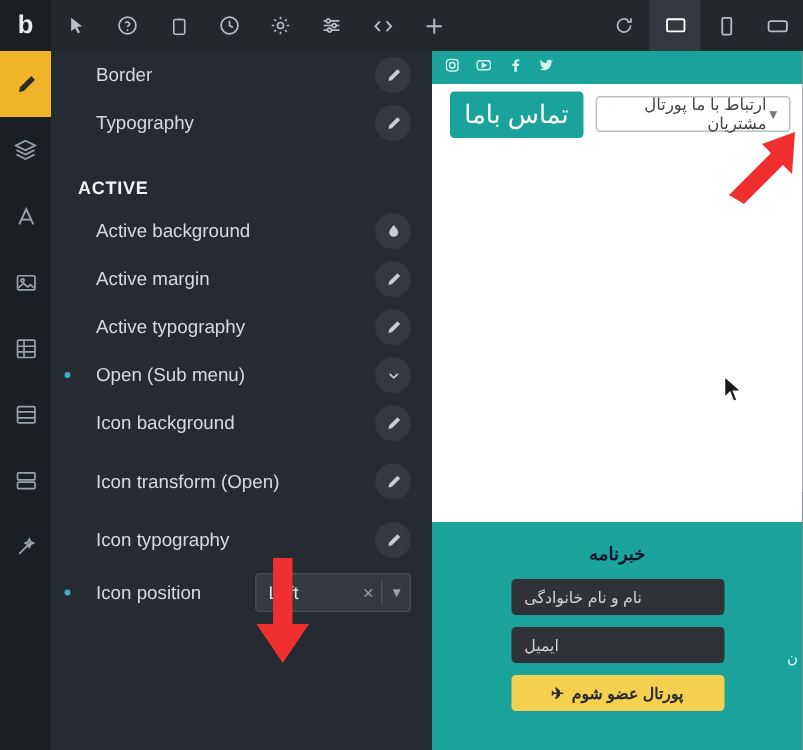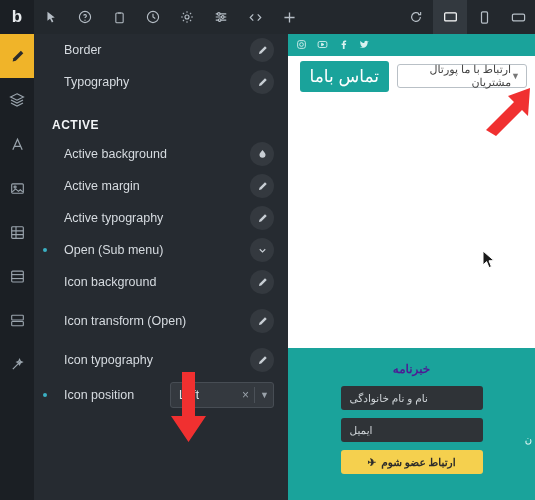--- a/index.html
+++ b/index.html
@@ -104,21 +104,21 @@
     width:130px; display:flex; align-items:center; justify-content:space-between;
     padding:0 6px; font-size:11px; color:#444; direction:rtl;
   }
   .pv-select .cv { font-size:9px; color:#777; }
   .pv-body { height:232px; background:#fff; }
   .pv-foot {
     position:absolute; left:0; top:314px; width:247px; height:152px;
     background:#1aa39b; padding:14px 14px 0 14px; direction:rtl;
   }
   .pv-foot h4 {
-    margin:0 0 10px 0; color:#4c1d95; font-size:12px; font-weight:bold; text-align:center;
+    margin:0 0 10px 0; color:#0f172a; font-size:12px; font-weight:bold; text-align:center;
   }
   .pv-input {
     background:#2f3337; color:#cfd4d8; font-size:10.5px;
     height:24px; border-radius:3px; display:flex; align-items:center;
     padding:0 9px; margin:0 auto 8px auto; width:142px;justify-content:flex-end;
   }
   .pv-submit {
     background:#f5d04e; color:#2b2b2b; font-size:10.5px; font-weight:bold;
     height:24px; border-radius:3px; display:flex; align-items:center;
     justify-content:center; gap:5px; margin:4px auto 0 auto; width:142px;
@@ -403,21 +403,21 @@
 
   <div class="pv-foot">
     <h4>خبرنامه</h4>
     <div class="pv-input">
       <span>نام و نام خانوادگی</span>
     </div>
     <div class="pv-input">
       <span>ایمیل</span>
     </div>
     <div class="pv-submit">
-      <span>ارتباط عضو شوم</span>
+      <span>پورتال عضو شوم</span>
       <span>✈</span>
     </div>
   </div>
 
   <div class="pv-side-text">ن</div>
 
 </div>
 
 <svg class="arrow-red" style="left:168px; top:372px" width="44" height="72" viewBox="0 0 44 72">
   <path d="M14 0 h13 v44 h11 L20.5 70 L3 44 h11 z" fill="#f03030"></path>

